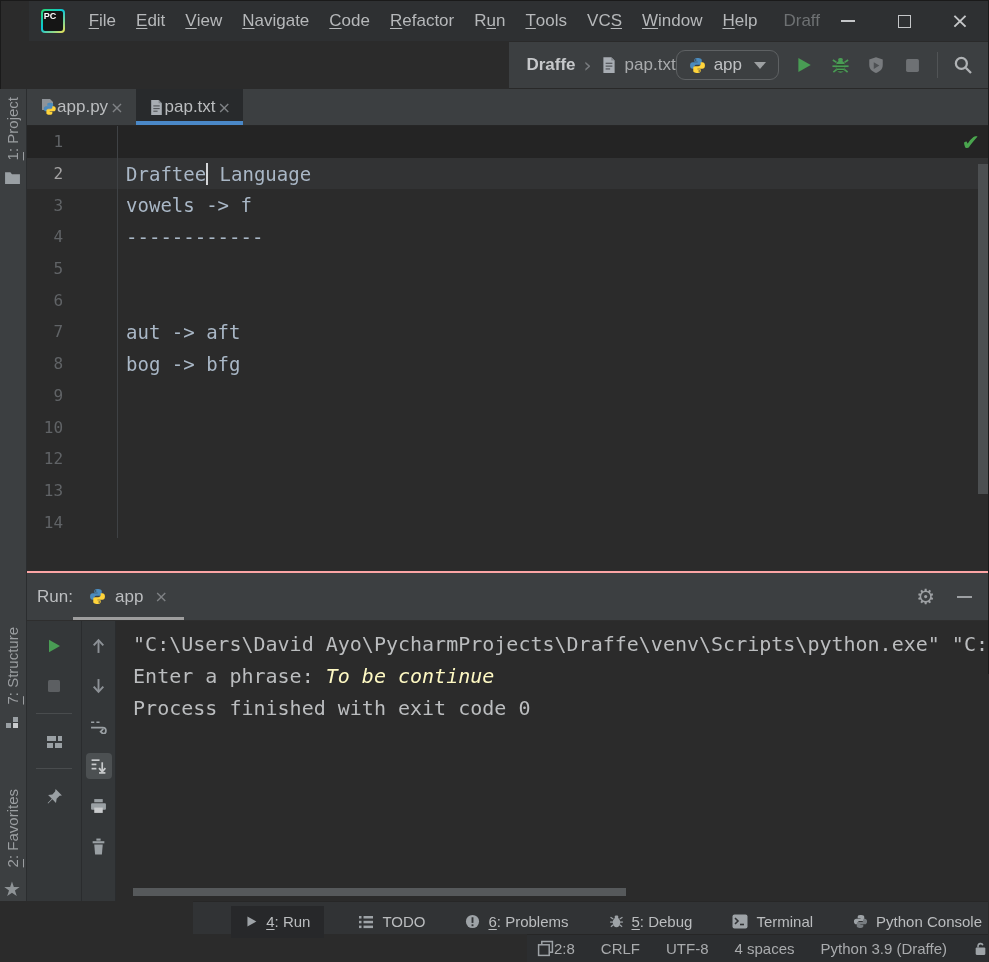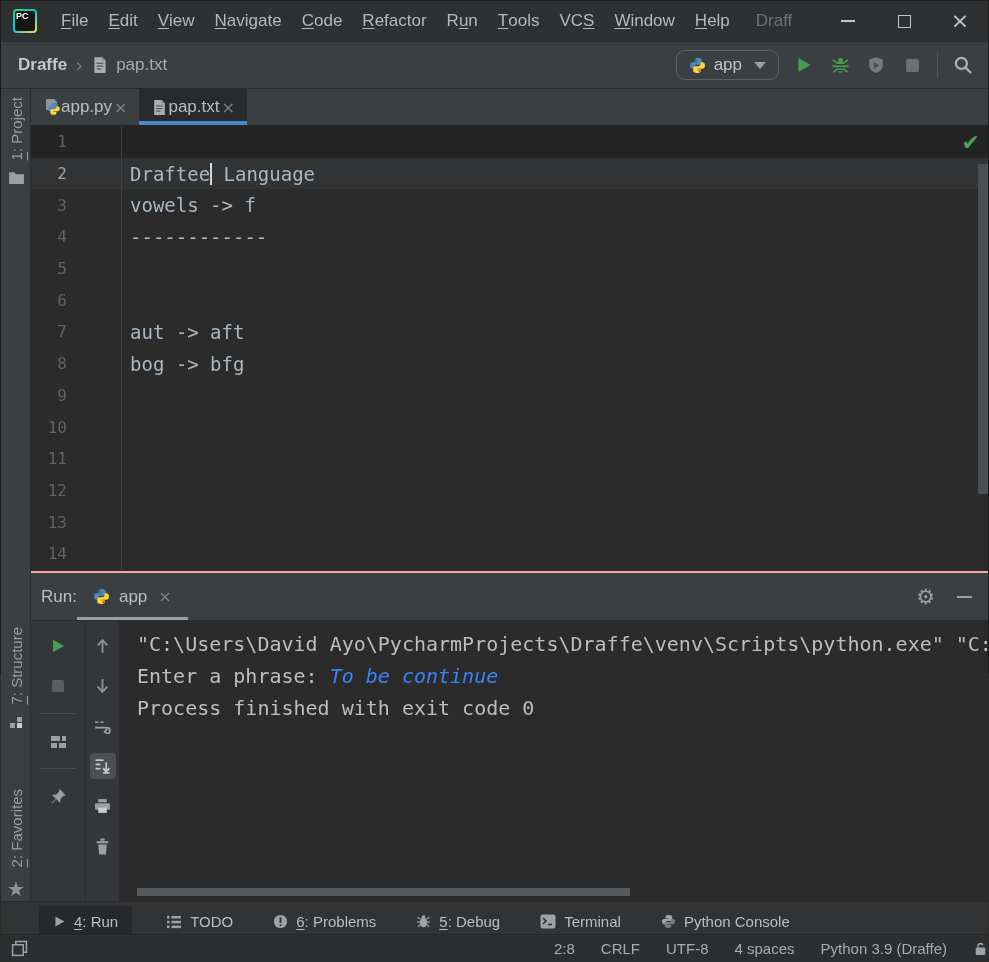--- a/index.html
+++ b/index.html
@@ -1,19 +1,19 @@
 <!DOCTYPE html>
 <html><head>
 <meta charset="utf-8">
 <style>
   * { box-sizing: border-box; margin: 0; padding: 0; }
   html,body { width: 989px; height: 962px; overflow: hidden; background:#2b2b2b;
     font-family: "Liberation Sans", "DejaVu Sans", sans-serif; }
   .window { width: 989px; height: 674px; display: flex; flex-direction: column;
-    background:#2b2b2b; border:1px solid #1a1a1a; }
+    background:#2b2b2b; border:1px solid #1a1a1a;align-items:flex-end; }
 
   
   .titlebar { height:40px; flex:0 0 40px; background:#2e3032; display:flex; align-items:center; }
   .pc-logo { width:24px; height:24px; margin:0 14px 0 12px; border-radius:4px; padding:2px;
     background:linear-gradient(140deg,#2bd96e 0%,#09c6d8 45%,#f7e34f 100%); }
   .pc-logo-inner { width:100%; height:100%; background:#151515; border-radius:2px;
     color:#fff; font-size:9px; font-weight:bold; line-height:9px; padding:1px 0 0 1px; }
   .menu-item { color:#b6b8ba; font-size:17px; padding:0 10px; height:100%;
     display:flex; align-items:center; cursor:default; }
   .mn { text-decoration:underline; text-underline-offset:2px; }
@@ -83,21 +83,21 @@
   .rtcol1 { width:55px; flex:0 0 55px; background:#343739; border-right:1px solid #2a2c2e;
     display:flex; flex-direction:column; align-items:center; padding-top:12px; gap:14px; }
   .rtcol2 { width:34px; flex:0 0 34px; background:#343739; border-right:1px solid #2a2c2e;
     display:flex; flex-direction:column; align-items:center; padding-top:12px; gap:14px; }
   .rt-sep { width:36px; height:1px; background:#494c4e; }
   .rt-btn { width:26px; height:26px; display:flex; align-items:center; justify-content:center; border-radius:4px; }
   .rt-btn.selected { background:#4c5052; }
   .console { flex:1; background:#2b2b2b; padding:7px 0 0 17px; overflow:hidden;
     font-family:"DejaVu Sans Mono", monospace; font-size:20px; line-height:32px; color:#bbbdbf; position:relative; }
   .cline { white-space:pre; }
-  .green-input { color:#3b82f6; font-style:italic; }
+  .green-input { color:#fef9c3; font-style:italic; }
   .hscroll { position:absolute; bottom:5px; left:17px; width:493px; height:8px; background:#56595b; }
 
   
   .bottombar { height:33px; flex:0 0 33px; background:#313335; border-top:1px solid #272727;
     display:flex; align-items:center; padding-left:38px; gap:28px; }
   .bt-item { display:flex; align-items:center; gap:8px; color:#bbbdbf; font-size:15px; height:100%; padding:0 6px;margin-top:7px; }
   .bt-item.active { background:#27282a; padding:0 14px; }
 
   
   .statusbar { height:28px; flex:0 0 28px; background:#2c2e30; border-top:1px solid #262626;
@@ -371,26 +371,20 @@
           <div class="ccell"><span></span></div>
         </div>
         <div class="erow">
           <div class="gcell">
               <span class="gnum">10</span>
             </div>
           <div class="ccell"><span></span></div>
         </div>
         <div class="erow">
           <div class="gcell">
-              <span class="gnum">11</span>
-            </div>
-          <div class="ccell"><span></span></div>
-        </div>
-        <div class="erow">
-          <div class="gcell">
               <span class="gnum">12</span>
             </div>
           <div class="ccell"><span></span></div>
         </div>
         <div class="erow">
           <div class="gcell">
               <span class="gnum">13</span>
             </div>
           <div class="ccell"><span></span></div>
         </div>

